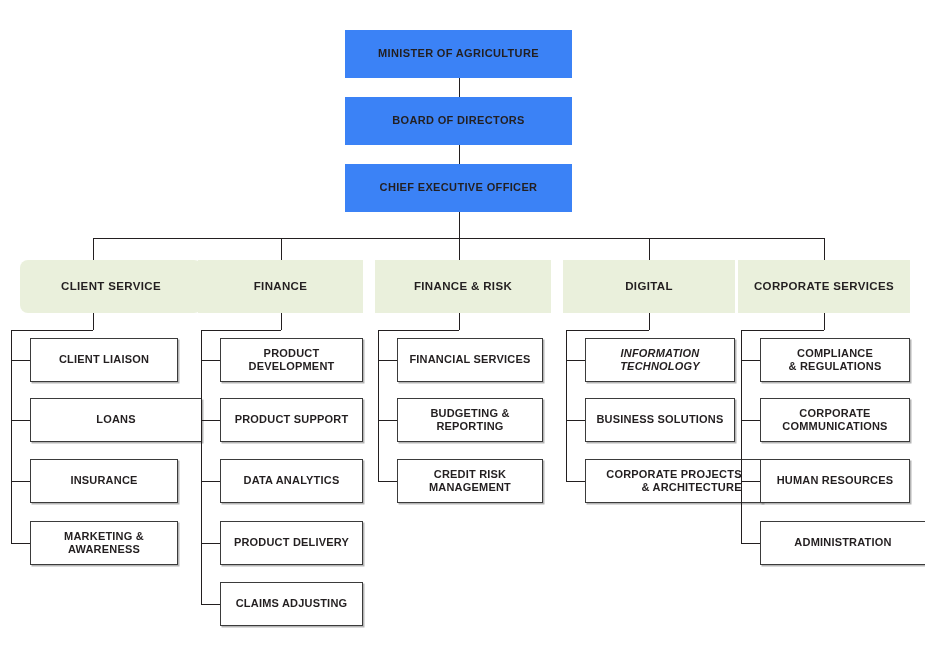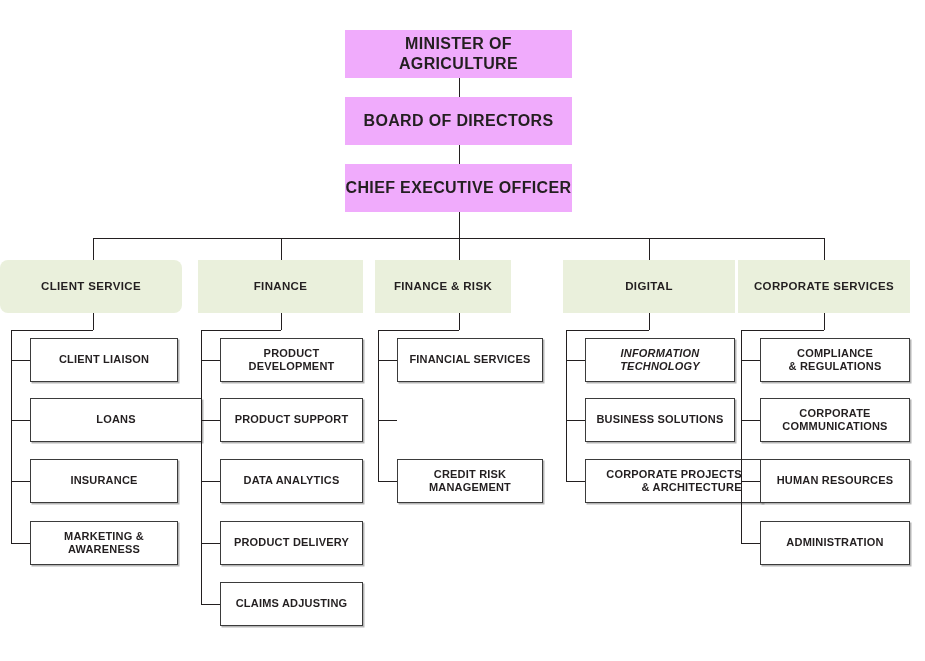--- a/index.html
+++ b/index.html
@@ -31,23 +31,23 @@
     justify-content: center;
     text-align: center;
     line-height: 1.22;
     color: #231f20;
     letter-spacing: 0.15px;
     white-space: pre-line;
   }
 
   
   .node.exec {
-    background: #f0abfc;
+    background: #3b82f6;
     border: none;
-    font-size: 16px;
+    font-size: 11px;
     font-weight: 600;
     letter-spacing: 0.35px;
   }
 
   
   .node.division {
     background: #eaf0dc;
     border: none;
     font-size: 11.5px;
     font-weight: 600;
@@ -76,21 +76,21 @@
 
 <div id="chart-canvas">
     <div class="node exec" style="left: 345px; top: 30px; width: 227px; height: 48px;">MINISTER OF AGRICULTURE</div>
     <div class="node exec" style="left: 345px; top: 97px; width: 227px; height: 48px; text-align: center;">BOARD OF DIRECTORS</div>
     <div class="connector v" style="left: 458.5px; top: 78px; width: 1px; height: 19px;"></div>
     <div class="node exec" style="left: 345px; top: 164px; width: 227px; height: 48px;">CHIEF EXECUTIVE OFFICER</div>
     <div class="connector v" style="left: 458.5px; top: 145px; width: 1px; height: 19px;"></div>
     <div class="connector v" style="left: 458.5px; top: 212px; width: 1px; height: 26px;"></div>
     <div class="connector h" style="left: 93px; top: 238px; width: 731px; height: 1px;"></div>
     <div class="connector v" style="left: 93px; top: 238px; width: 1px; height: 22px;"></div>
-    <div class="node division" style="left: 0; top: 260px; width: 182px; height: 53px; border-radius: 8px;">CLIENT SERVICE</div>
+    <div class="node division" style="left: 20px; top: 260px; width: 182px; height: 53px; border-radius: 8px;">CLIENT SERVICE</div>
     <div class="connector v" style="left: 93px; top: 313px; width: 1px; height: 17px;"></div>
     <div class="connector h" style="left: 11px; top: 330px; width: 82px; height: 1px;"></div>
     <div class="connector v" style="left: 11px; top: 330px; width: 1px; height: 213px;"></div>
     <div class="connector h" style="left: 11px; top: 360px; width: 19px; height: 1px;"></div>
     <div class="node unit" style="left: 30px; top: 338px; width: 148px; height: 44px;">CLIENT LIAISON</div>
     <div class="connector h" style="left: 11px; top: 420px; width: 19px; height: 1px;"></div>
     <div class="node unit" style="left: 30px; top: 398px; width: 172px; height: 44px;">LOANS</div>
     <div class="connector h" style="left: 11px; top: 481px; width: 19px; height: 1px;"></div>
     <div class="node unit" style="left: 30px; top: 459px; width: 148px; height: 44px;">INSURANCE</div>
     <div class="connector h" style="left: 11px; top: 543px; width: 19px; height: 1px;"></div>
@@ -104,27 +104,28 @@
     <div class="node unit" style="left: 220px; top: 338px; width: 143px; height: 44px;">PRODUCT DEVELOPMENT</div>
     <div class="connector h" style="left: 201px; top: 420px; width: 19px; height: 1px;"></div>
     <div class="node unit" style="left: 220px; top: 398px; width: 143px; height: 44px;">PRODUCT SUPPORT</div>
     <div class="connector h" style="left: 201px; top: 481px; width: 19px; height: 1px;"></div>
     <div class="node unit" style="left: 220px; top: 459px; width: 143px; height: 44px;">DATA ANALYTICS</div>
     <div class="connector h" style="left: 201px; top: 543px; width: 19px; height: 1px;"></div>
     <div class="node unit" style="left: 220px; top: 521px; width: 143px; height: 44px;">PRODUCT DELIVERY</div>
     <div class="connector h" style="left: 201px; top: 604px; width: 19px; height: 1px;"></div>
     <div class="node unit" style="left: 220px; top: 582px; width: 143px; height: 44px;">CLAIMS ADJUSTING</div>
     <div class="connector v" style="left: 459px; top: 238px; width: 1px; height: 22px;"></div>
-    <div class="node division" style="left: 375px; top: 260px; width: 136px; height: 53px;">FINANCE &amp; RISK</div>
+    <div class="node division" style="left: 375px; top: 260px; width: 176px; height: 53px;">FINANCE &amp; RISK</div>
     <div class="connector v" style="left: 459px; top: 313px; width: 1px; height: 17px;"></div>
     <div class="connector h" style="left: 378px; top: 330px; width: 81px; height: 1px;"></div>
     <div class="connector v" style="left: 378px; top: 330px; width: 1px; height: 151px;"></div>
     <div class="connector h" style="left: 378px; top: 360px; width: 19px; height: 1px;"></div>
     <div class="node unit" style="left: 397px; top: 338px; width: 146px; height: 44px;">FINANCIAL SERVICES</div>
     <div class="connector h" style="left: 378px; top: 420px; width: 19px; height: 1px;"></div>
+    <div class="node unit" style="left: 397px; top: 398px; width: 146px; height: 44px;">BUDGETING &amp; REPORTING</div>
     <div class="connector h" style="left: 378px; top: 481px; width: 19px; height: 1px;"></div>
     <div class="node unit" style="left: 397px; top: 459px; width: 146px; height: 44px;">CREDIT RISK MANAGEMENT</div>
     <div class="connector v" style="left: 649px; top: 238px; width: 1px; height: 22px;"></div>
     <div class="node division" style="left: 563px; top: 260px; width: 172px; height: 53px;">DIGITAL</div>
     <div class="connector v" style="left: 649px; top: 313px; width: 1px; height: 17px;"></div>
     <div class="connector h" style="left: 566px; top: 330px; width: 83px; height: 1px;"></div>
     <div class="connector v" style="left: 566px; top: 330px; width: 1px; height: 151px;"></div>
     <div class="connector h" style="left: 566px; top: 360px; width: 19px; height: 1px;"></div>
     <div class="node unit" style="left: 585px; top: 338px; width: 150px; height: 44px; font-style: italic;">INFORMATION
 TECHNOLOGY</div>
@@ -140,14 +141,14 @@
     <div class="connector v" style="left: 741px; top: 330px; width: 1px; height: 213px;"></div>
     <div class="connector h" style="left: 741px; top: 360px; width: 19px; height: 1px;"></div>
     <div class="node unit" style="left: 760px; top: 338px; width: 150px; height: 44px;">COMPLIANCE
 &amp; REGULATIONS</div>
     <div class="connector h" style="left: 741px; top: 420px; width: 19px; height: 1px;"></div>
     <div class="node unit" style="left: 760px; top: 398px; width: 150px; height: 44px;">CORPORATE
 COMMUNICATIONS</div>
     <div class="connector h" style="left: 741px; top: 481px; width: 19px; height: 1px;"></div>
     <div class="node unit" style="left: 760px; top: 459px; width: 150px; height: 44px;">HUMAN RESOURCES</div>
     <div class="connector h" style="left: 741px; top: 543px; width: 19px; height: 1px;"></div>
-    <div class="node unit" style="left: 760px; top: 521px; width: 150px; height: 44px;">ADMINISTRATION</div>
+    <div class="node unit" style="left: 760px; top: 521px; width: 166px; height: 44px;">ADMINISTRATION</div>
   </div>
 
 </body></html>

